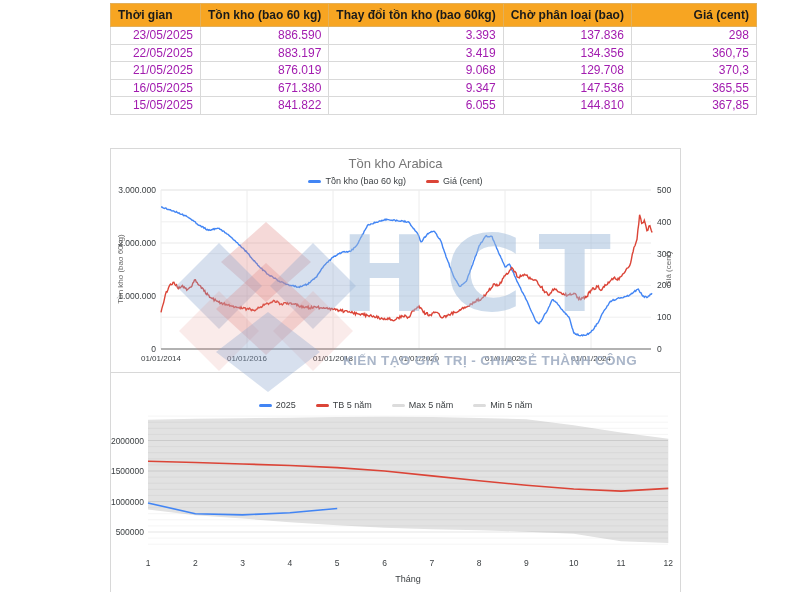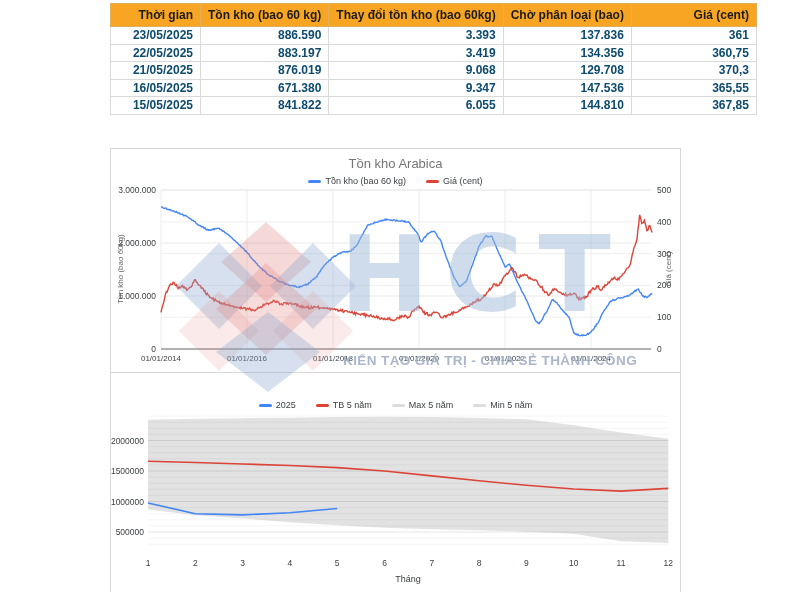--- a/index.html
+++ b/index.html
@@ -1,23 +1,23 @@
 <!DOCTYPE html>
 <html><head>
 <meta charset="utf-8">
 <style>
   html,body{margin:0;padding:0;background:#fff;}
   .page{position:relative;width:788px;height:592px;overflow:hidden;background:#fff;
         font-family:"Liberation Sans",sans-serif;}
   
   .data-table{position:absolute;left:110px;top:3px;border-collapse:collapse;table-layout:fixed;}
   .data-table th,.data-table td{border:1px solid #d9d9d9;font-size:12px;padding:0 7px;
-        white-space:nowrap;overflow:hidden;color:#0c4a6e;font-weight:bold;}
+        white-space:nowrap;overflow:hidden;color:#a21caf;}
   .data-table th{font-weight:bold;height:22px;text-align:right;color:#1a1a1a;border-color:#e3b05a;}
-  .data-table th.first{text-align:right;}
+  .data-table th.first{text-align:left;}
   .data-table td{height:16.5px;text-align:right;background:#fff;}
   
   .panel{position:absolute;left:110px;width:571px;background:#fff;border:1px solid #d8d8d8;box-sizing:border-box;}
   .panel1{top:148px;height:268px;}
   .panel2{top:372px;height:228px;}
   .chart-title{position:absolute;top:7px;left:0;width:100%;text-align:center;color:#757575;font-size:13px;}
   .legend{position:absolute;top:27px;left:0;width:100%;display:flex;justify-content:center;gap:20px;
           font-size:9px;color:#3c4043;align-items:center;}
   .litem{display:flex;align-items:center;gap:4px;}
   .dash{width:13px;height:3px;border-radius:2px;display:inline-block;}
@@ -50,21 +50,21 @@
           <th style="background: rgb(247, 165, 34);">Chờ phân loại (bao)</th>
           <th style="background: rgb(247, 165, 34);">Giá (cent)</th>
         </tr>
       </thead>
     <tbody id="tbody">
         <tr>
           <td>23/05/2025</td>
           <td>886.590</td>
           <td>3.393</td>
           <td>137.836</td>
-          <td>361</td>
+          <td>298</td>
         </tr>
         <tr>
           <td>22/05/2025</td>
           <td>883.197</td>
           <td>3.419</td>
           <td>134.356</td>
           <td>360,75</td>
         </tr>
         <tr>
           <td>21/05/2025</td>

